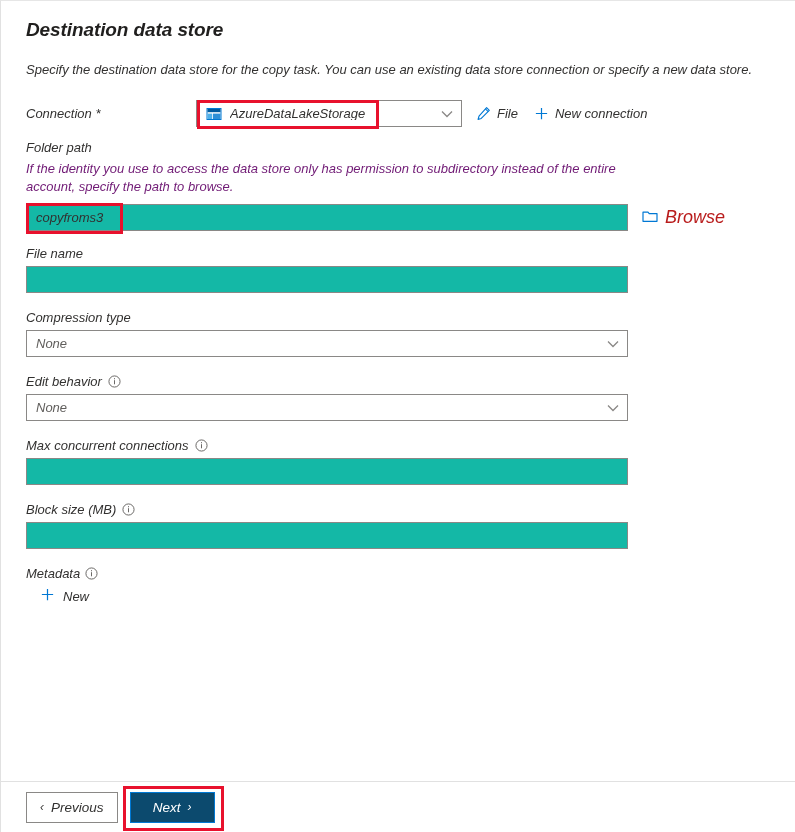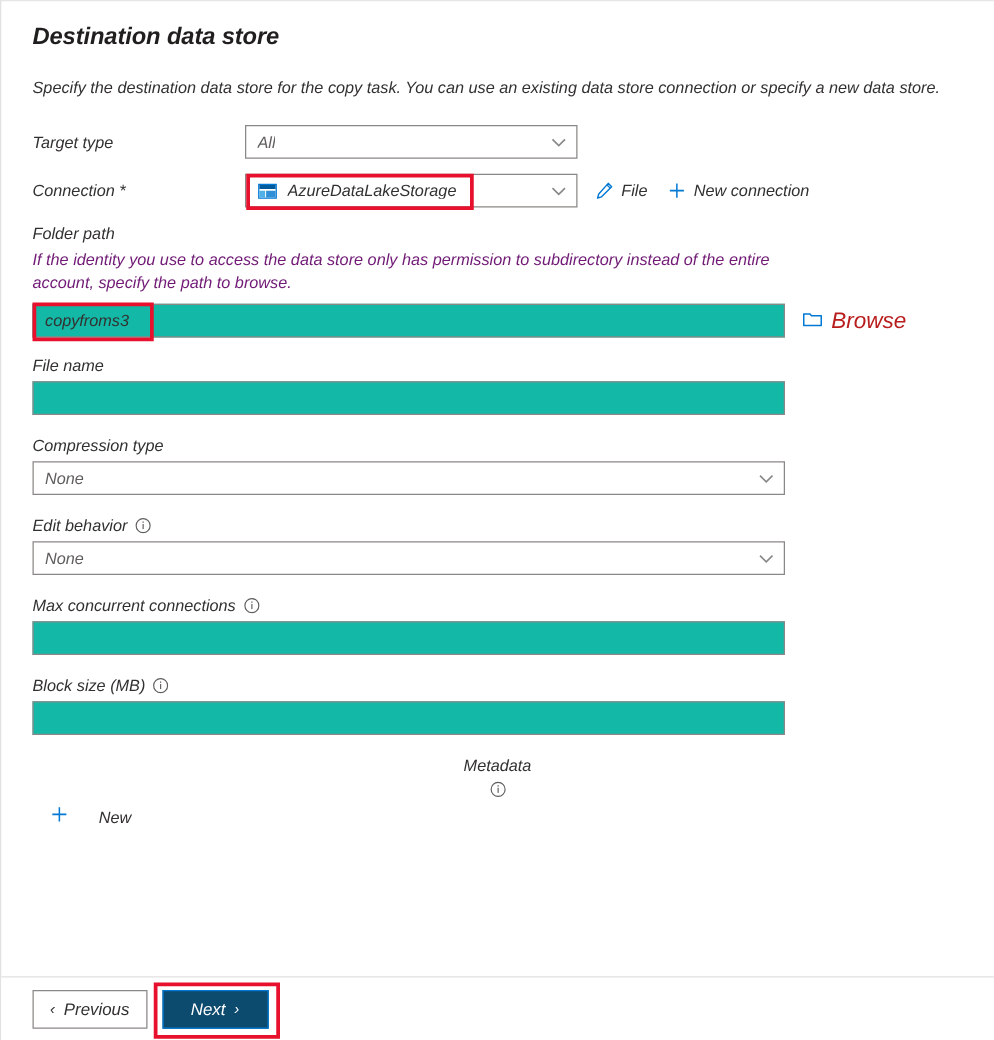--- a/index.html
+++ b/index.html
@@ -163,21 +163,21 @@
     margin-left: 14px;
     font-size: 18px;
     color: #b91c1c;
     cursor: pointer;
     white-space: nowrap;
   }
 
   .new-meta {
     display: flex;
     align-items: center;
-    gap: 24px;
+    gap: 8px;
     margin: 6px 0 0 14px;
     font-size: 13px;
     color: #323130;
     cursor: pointer;
     width: fit-content;
   }
 
   
   .footer {
     position: absolute;
@@ -230,31 +230,20 @@
 </head>
 <body>
 
 <div class="panel">
 
   <div class="content">
 
     <h1 class="page-title">Destination data store</h1>
     <p class="page-desc">Specify the destination data store for the copy task. You can use an existing data store connection or specify a new data store.</p>
 
-    <div class="inline-row">
-      <div class="inline-label">Target type</div>
-      <div class="ctl w-dd">
-        <span class="val placeholderish">All</span>
-        <span class="chev">
-          <svg width="12" height="8" viewBox="0 0 12 8">
-              <path d="M1 1.5 L6 6.5 L11 1.5" fill="none" stroke="#8a8886" stroke-width="1.3"></path>
-            </svg>
-        </span>
-      </div>
-    </div>
 
     <div class="inline-row">
       <div class="inline-label">
         <span>Connection</span>
         <span class="req-star">*</span>
       </div>
       <div class="ctl w-dd hl hl-conn">
         <span class="conn-icon">
           <svg width="16" height="16" viewBox="0 0 16 16">
             <rect x="1" y="2.5" width="14" height="11" fill="#ffffff" stroke="#0078d4" stroke-width="1"></rect>
@@ -381,21 +370,21 @@
             <rect x="6.5" y="3.4" width="1" height="1.2" fill="#605e5c"></rect>
           </svg>
         </span>
       </div>
       <div class="txt">
         <span></span>
       </div>
     </div>
 
     <div class="field-block">
-      <div class="field-label" style="gap:5px;flex-direction:column;">
+      <div class="field-label" style="gap:5px;">
         <span>Metadata</span>
         <span class="info-icon">
           <svg width="13" height="13" viewBox="0 0 14 14">
             <circle cx="7" cy="7" r="6" fill="none" stroke="#605e5c" stroke-width="1"></circle>
             <rect x="6.5" y="5.6" width="1" height="4.4" fill="#605e5c"></rect>
             <rect x="6.5" y="3.4" width="1" height="1.2" fill="#605e5c"></rect>
           </svg>
         </span>
       </div>
       <div class="new-meta">

